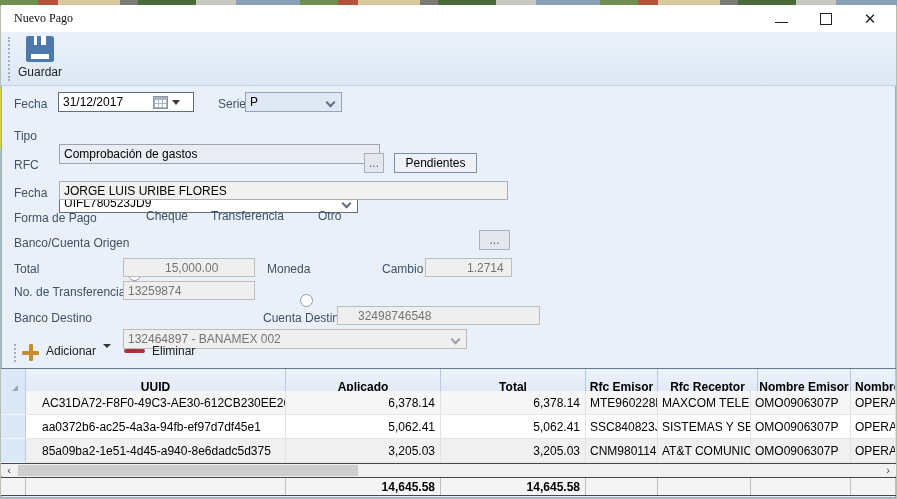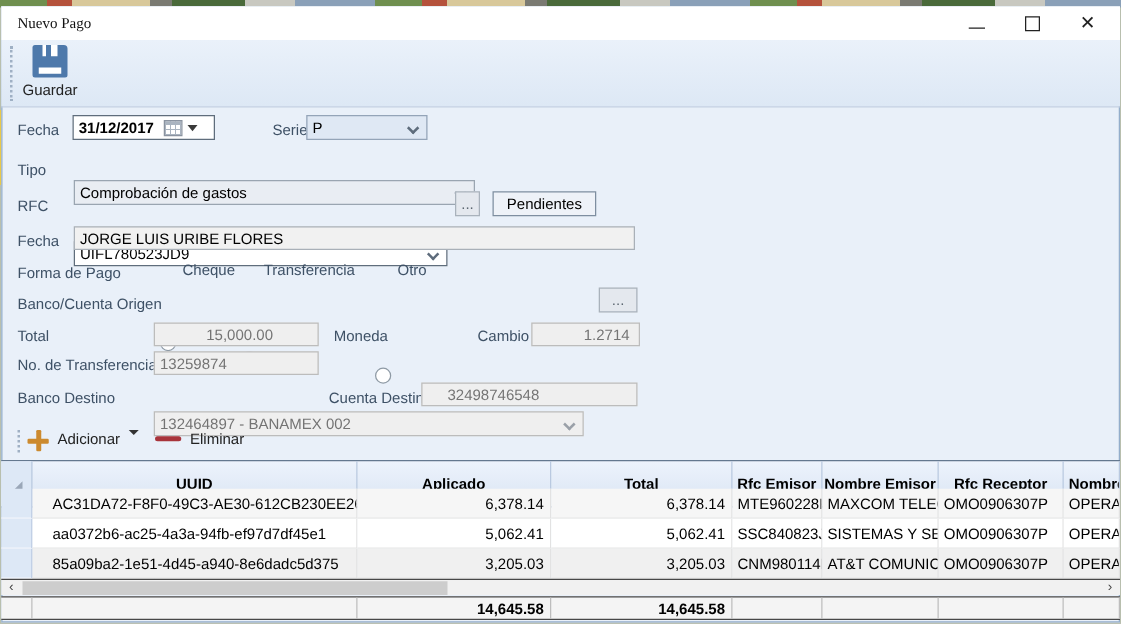--- a/index.html
+++ b/index.html
@@ -135,21 +135,21 @@
   </div>
 
 <div class="abs toolbar"></div>
 <div class="abs tb-grip"></div>
 <div class="abs save-btn">
   <span class="floppy"></span>
   <span class="save-label">Guardar</span>
 </div>
 
 <div class="abs flabel" style="left:14px; top:97px;">Fecha</div>
-<div class="abs tbox" style="left:58px; top:92px; width:114px; height:20px;font-weight:bold;">
+<div class="abs tbox" style="left:58px; top:92px; width:136px; height:20px;">
   <span>31/12/2017</span>
   <span class="cal-wrap">
     <span class="cal-icon"></span>
     <span class="darr"></span>
   </span>
 </div>
 <div class="abs flabel" style="left:218px; top:97px;">Serie</div>
 <div class="abs combo combo-blue" style="left:245px; top:92px; width:97px; height:20px;">
   <span>P</span>
   <span class="chev"></span>
@@ -199,43 +199,43 @@
 
 <div class="abs flabel" style="left:14px; top:285px;">No. de Transferencia</div>
 <div class="abs tbox dis" style="left:123px; top:281px; width:132px; height:19px;">13259874</div>
 
 <div class="abs flabel" style="left:14px; top:311px;">Banco Destino</div>
 <div class="abs combo dis" style="left:123px; top:306px; width:132px; height:20px;">
   <span>BBVA BANCOMER 012</span>
   <span class="chev dis-chev"></span>
 </div>
 <div class="abs flabel" style="left:263px; top:311px;">Cuenta Destino</div>
-<div class="abs tbox dis" style="left:337px; top:306px; width:173px; height:19px;padding-left:20px;">32498746548</div>
+<div class="abs tbox dis" style="left:337px; top:306px; width:203px; height:19px;padding-left:20px;">32498746548</div>
 
 <div class="abs bar-grip"></div>
 <div class="abs" style="left:22px; top:344px; display:flex; gap:7px;">
   <span class="plus"></span>
   <span class="bar-label">Adicionar</span>
   <span class="caret"></span>
 </div>
 <div class="abs" style="left:124px; top:344px; display:flex; align-items:center; gap:7px;">
   <span class="minus"></span>
   <span class="bar-label">Eliminar</span>
 </div>
 
 <div class="abs grid-header">
   <div class="hcell w-sel" style="background:#dde8f6;">
       <span class="sel-tri"></span>
     </div>
   <div class="hcell w-uuid">UUID</div>
   <div class="hcell w-apl">Aplicado</div>
   <div class="hcell w-tot">Total</div>
   <div class="hcell w-rfce">Rfc Emisor</div>
+  <div class="hcell w-rfcr">Rfc Receptor</div>
   <div class="hcell w-nome">Nombre Emisor</div>
-  <div class="hcell w-rfcr">Rfc Receptor</div>
   <div class="hcell w-nomr left">Nombre Rec</div>
 </div>
 
 <div class="abs grow" style="top:391px;">
   <div class="gc selcell w-sel"></div>
   <div class="gc uuid w-uuid r-a">AC31DA72-F8F0-49C3-AE30-612CB230EE26</div>
   <div class="gc num w-apl r-a">6,378.14</div>
   <div class="gc num w-tot r-a">6,378.14</div>
   <div class="gc txt w-rfce r-a">MTE960228K</div>
   <div class="gc txt w-nome r-a">MAXCOM TELECO</div>

